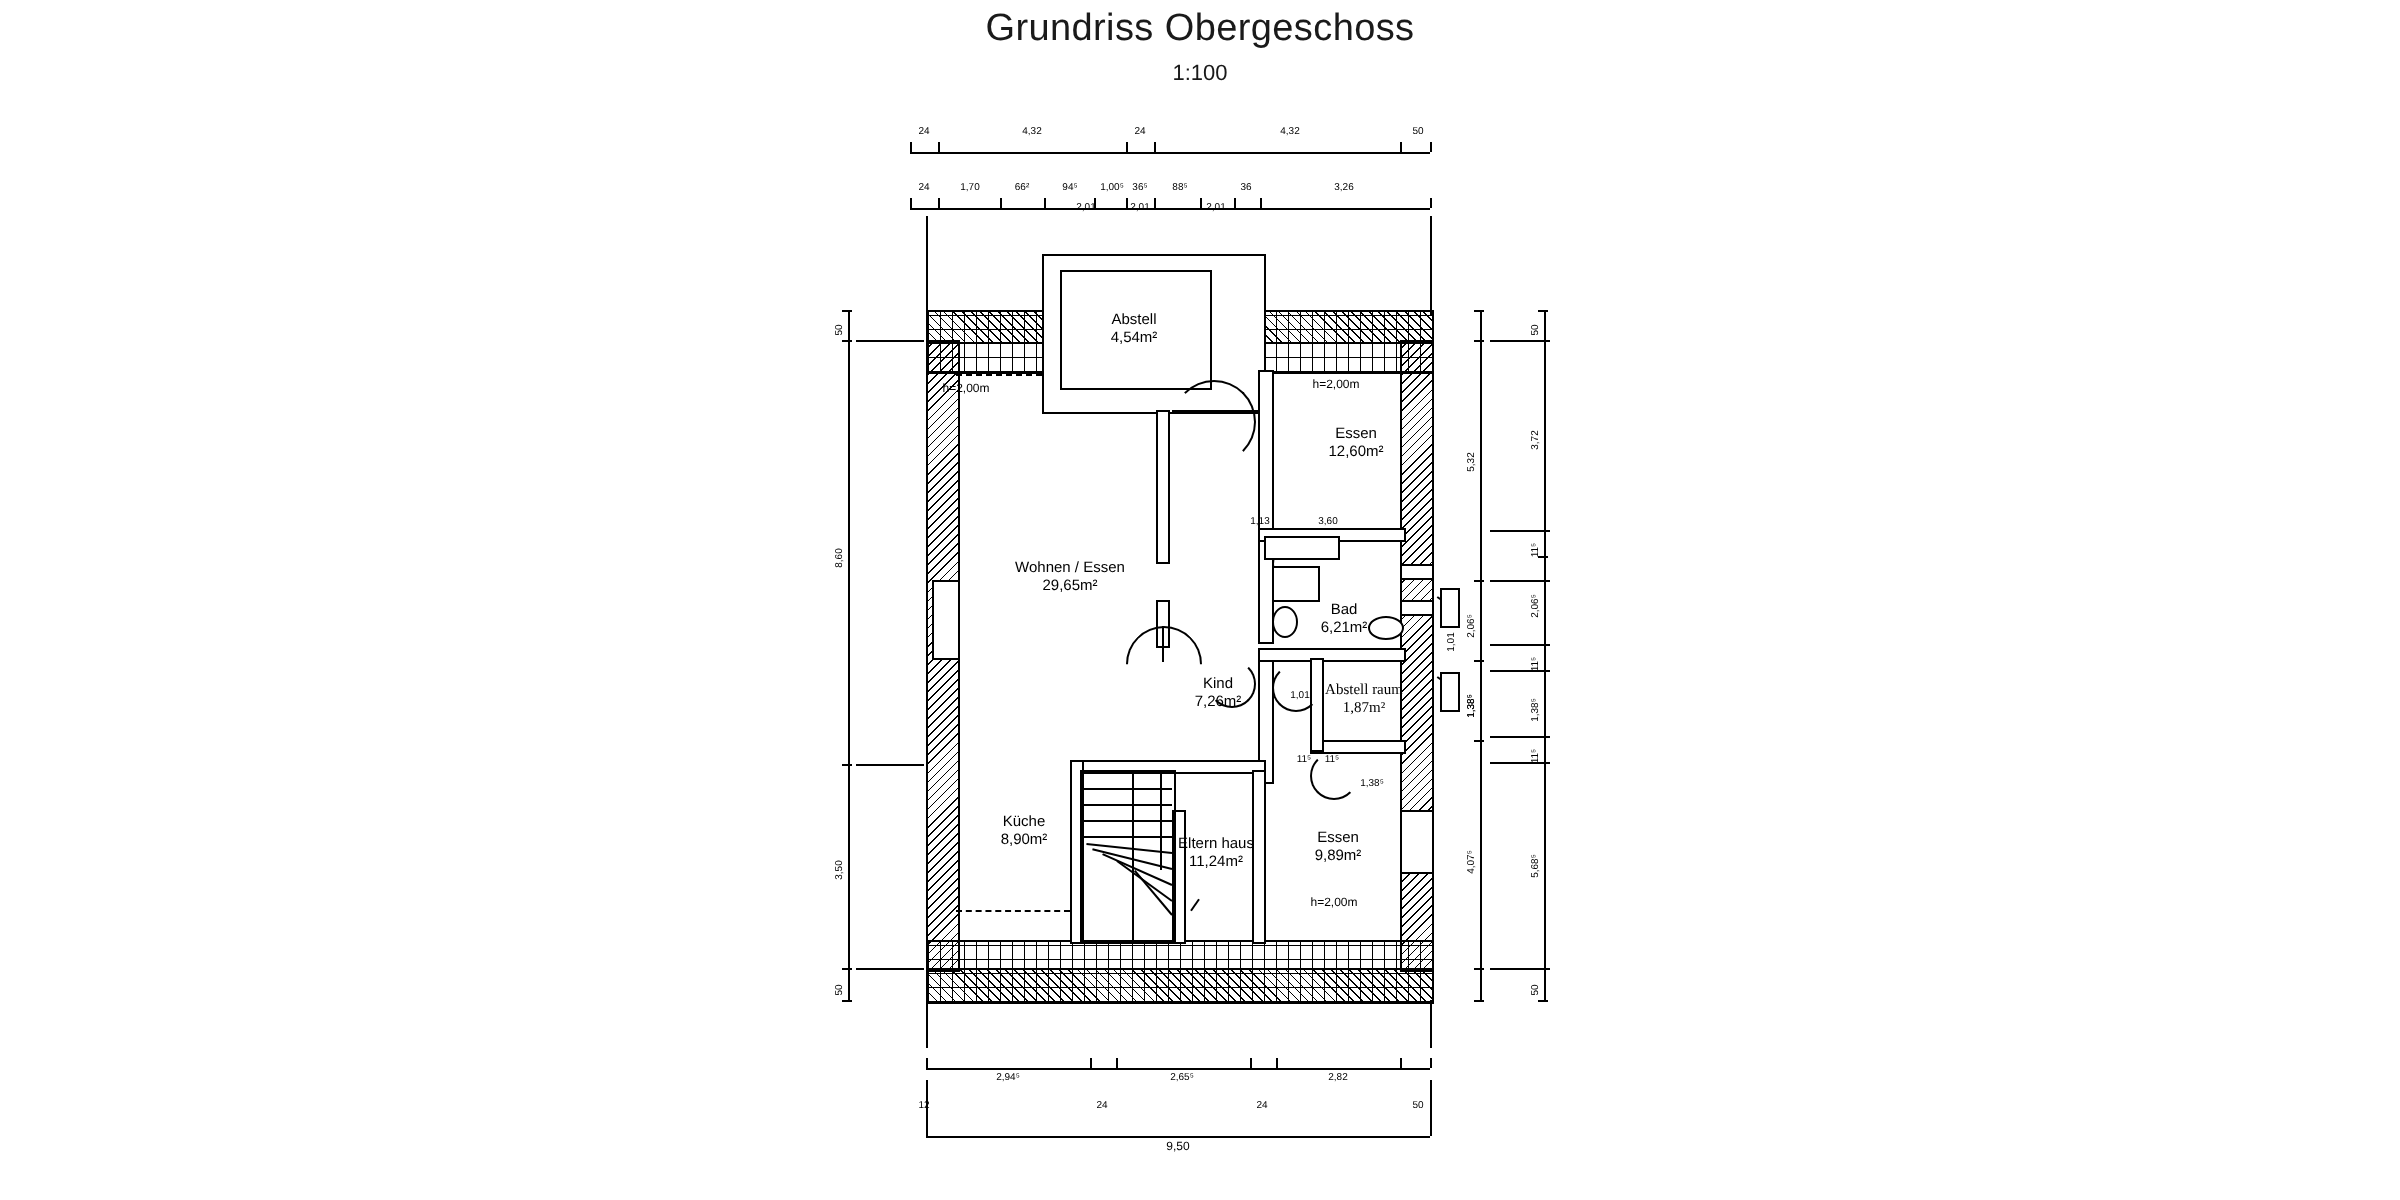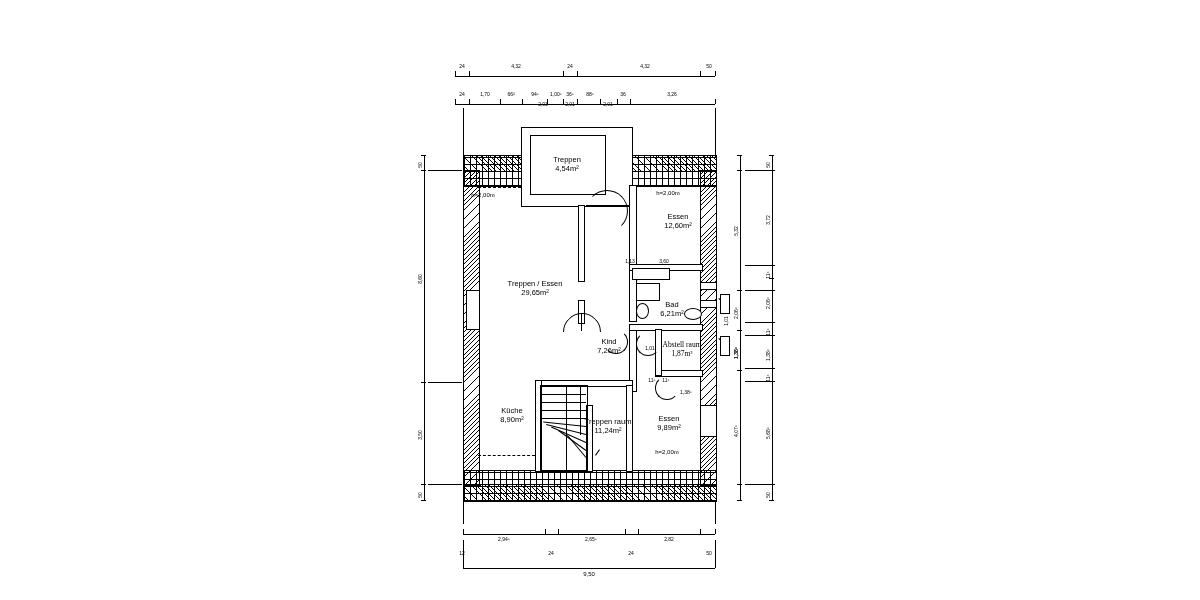--- a/index.html
+++ b/index.html
@@ -160,20 +160,22 @@
     position: absolute;
     height: 0;
     border-top: 1px solid #000;
   }
 </style>
 </head>
 <body>
 
 <div id="plan-root">
 
+  <div class="title">Grundriss Obergeschoss</div>
+  <div class="subtitle">1:100</div>
 
   <div class="line-h" style="left:455px; top:76px; width:260px;"></div>
   <div class="tick" style="left:455px; top:71px;"></div>
   <div class="tick" style="left:469px; top:71px;"></div>
   <div class="tick" style="left:563px; top:71px;"></div>
   <div class="tick" style="left:577px; top:71px;"></div>
   <div class="tick" style="left:700px; top:71px;"></div>
   <div class="tick" style="left:715px; top:71px;"></div>
 
   <div class="dim-label" style="left:462px; top:63px;">24</div>
@@ -334,31 +336,31 @@
   <div class="stair-tread" style="left:548px; top:442px; width:38px; transform:rotate(24deg); transform-origin:100% 50%;"></div>
   <div class="stair-tread" style="left:552px; top:450px; width:34px; transform:rotate(36deg); transform-origin:100% 50%;"></div>
   <div class="stair-tread" style="left:557px; top:457px; width:29px; transform:rotate(50deg); transform-origin:100% 50%;"></div>
   <div class="line-v" style="left:566px; top:385px; height:85px;"></div>
   <div class="line-v" style="left:580px; top:385px; height:50px;"></div>
 
   <div class="line-h" style="left:478px; top:455px; width:57px; border-top-style:dashed;"></div>
   <div class="line-h" style="left:478px; top:187px; width:43px; border-top-style:dashed;"></div>
 
   <div class="room-label" style="left:567px; top:155px;">
-    <span class="nm">Treppen</span>
+    <span class="nm">Abstell</span>
     <span class="ar">4,54m²</span>
   </div>
 
   <div class="room-label" style="left:678px; top:212px;">
     <span class="nm">Essen</span>
     <span class="ar">12,60m²</span>
   </div>
 
   <div class="room-label" style="left:535px; top:279px;">
-    <span class="nm">Treppen / Essen</span>
+    <span class="nm">Wohnen / Essen</span>
     <span class="ar">29,65m²</span>
   </div>
 
   <div class="room-label" style="left:672px; top:300px;">
     <span class="nm">Bad</span>
     <span class="ar">6,21m²</span>
   </div>
 
   <div class="room-label" style="left:609px; top:337px;">
     <span class="nm">Kind</span>
@@ -369,21 +371,21 @@
     <span class="nm">Abstell raum</span>
     <span class="ar">1,87m²</span>
   </div>
 
   <div class="room-label" style="left:512px; top:406px;">
     <span class="nm">Küche</span>
     <span class="ar">8,90m²</span>
   </div>
 
   <div class="room-label" style="left:608px; top:417px;">
-    <span class="nm">Treppen raum</span>
+    <span class="nm">Eltern haus</span>
     <span class="ar">11,24m²</span>
   </div>
 
   <div class="room-label" style="left:669px; top:414px;">
     <span class="nm">Essen</span>
     <span class="ar">9,89m²</span>
   </div>
 
   <div class="note" style="left:483px; top:192px;">h=2,00m</div>
   <div class="note" style="left:668px; top:190px;">h=2,00m</div>

